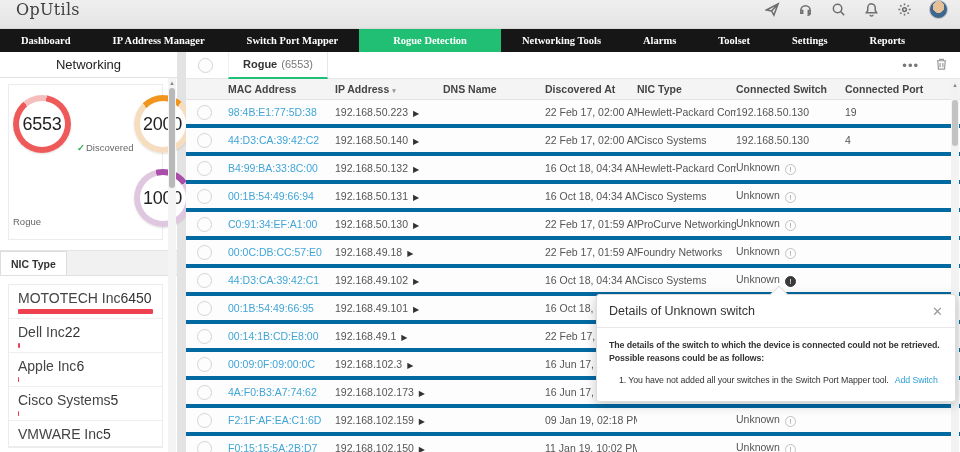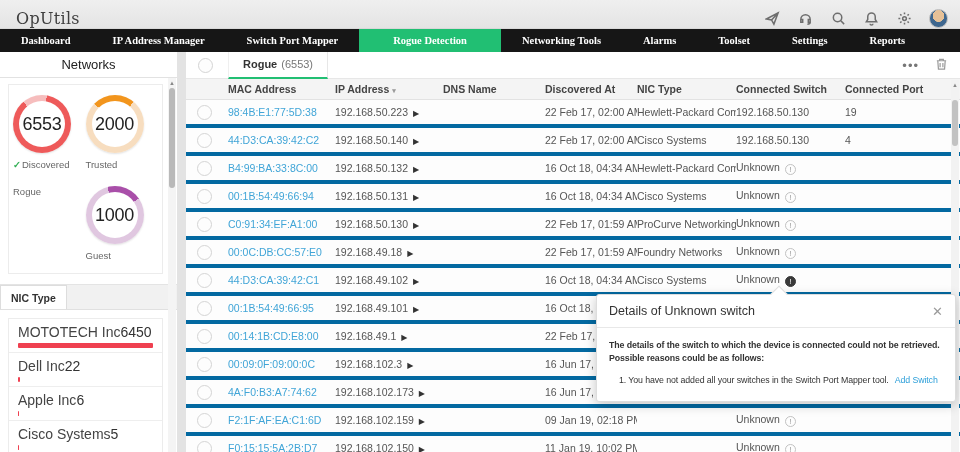--- a/index.html
+++ b/index.html
@@ -1,21 +1,21 @@
 <!DOCTYPE html>
 <html><head>
 <meta charset="utf-8">
 <style>
   * { margin:0; padding:0; box-sizing:border-box; }
   html,body { width:960px; height:452px; overflow:hidden;
     font-family:"Liberation Sans", sans-serif; background:#ececec; }
 
   
   .topbar { height:29px; background:linear-gradient(#efefef,#e4e4e4);
-    display:flex; align-items:flex-end; justify-content:space-between;
+    display:flex; align-items:flex-start; justify-content:space-between;
     padding:0 12px 0 16px; border-bottom:1px solid #d8d8d8; }
   .logo { font-family:"DejaVu Serif", serif; font-size:16px; color:#3f3f3f; letter-spacing:.3px; }
   .top-icons { display:flex; align-items:center; gap:17px; }
   .tico { width:16px; height:16px; color:#6e6e6e; display:flex; align-items:center; justify-content:center; cursor:pointer; }
   .tico svg { width:15px; height:15px; fill:none; stroke:#6e6e6e; stroke-width:1.6; }
   .avatar { width:19px; height:19px; border-radius:50%;
     background:radial-gradient(circle at 50% 35%, #e6c197 0 42%, #3e678f 43%);
     border:1px solid #bbb; cursor:pointer; }
 
   
@@ -28,21 +28,21 @@
   .content { display:flex; height:400px; }
   .sidebar { width:177px; background:#fff; position:relative; flex-shrink:0; }
   .gap { width:9px; background:#e3e3e3; flex-shrink:0; }
   .main { flex:1; position:relative; background:#fff; min-width:0; }
 
   
   .inv-header { height:26px; border-bottom:1px solid #e2e2e2; display:flex;
     align-items:center; justify-content:center; font-size:13px; color:#222; background:#fff; }
   .inv-card { margin:6px 14px 0 8px; border:1px solid #ececec; padding:10px 4px 12px;
     display:grid; grid-template-columns:1fr 1fr; row-gap:16px; }
-  .stat { display:flex; flex-direction:column; align-items:flex-start; gap:6px; cursor:pointer; }
+  .stat { display:flex; flex-direction:row; align-items:flex-end; gap:6px; cursor:pointer; }
   .donut { width:58px; height:58px; border-radius:50%; display:flex;
     align-items:center; justify-content:center; box-shadow:0 1px 2px rgba(0,0,0,.12); }
   .donut-inner { width:46px; height:46px; border-radius:50%; background:#fff;
     display:flex; align-items:center; justify-content:center;
     font-size:18px; color:#222; letter-spacing:-.3px; }
   .stat-label { font-size:9.5px; color:#666; }
   .stat-label .chk { color:#2fae52; font-weight:700; margin-right:1px; }
 
   .nic-strip { margin-top:10px; height:26px; background:#f1f1f1; border-top:1px solid #e4e4e4;
     border-bottom:1px solid #e0e0e0; display:flex; align-items:flex-end; }
@@ -161,21 +161,21 @@
     <div class="nav-item">Networking Tools</div>
     <div class="nav-item">Alarms</div>
     <div class="nav-item">Toolset</div>
     <div class="nav-item">Settings</div>
     <div class="nav-item">Reports</div>
   </div>
 
 <div class="content">
 
   <div class="sidebar">
-    <div class="inv-header">Networks</div>
+    <div class="inv-header">Networking</div>
     <div class="inv-card" id="stats">
         <div class="stat">
           <div class="donut" style="background: conic-gradient(from -40deg, rgb(246, 189, 189) 0deg, rgb(246, 189, 189) 50deg, rgb(238, 90, 90) 50deg, rgb(238, 90, 90) 360deg);">
             <div class="donut-inner">6553</div>
           </div>
           <div class="stat-label"><span class="chk">✓</span>Discovered</div>
         </div>
         <div class="stat">
           <div class="donut" style="background: conic-gradient(from -45deg, rgb(242, 149, 29) 0deg, rgb(242, 149, 29) 85deg, rgb(247, 221, 191) 85deg, rgb(247, 221, 191) 360deg);">
             <div class="donut-inner">2000</div>

